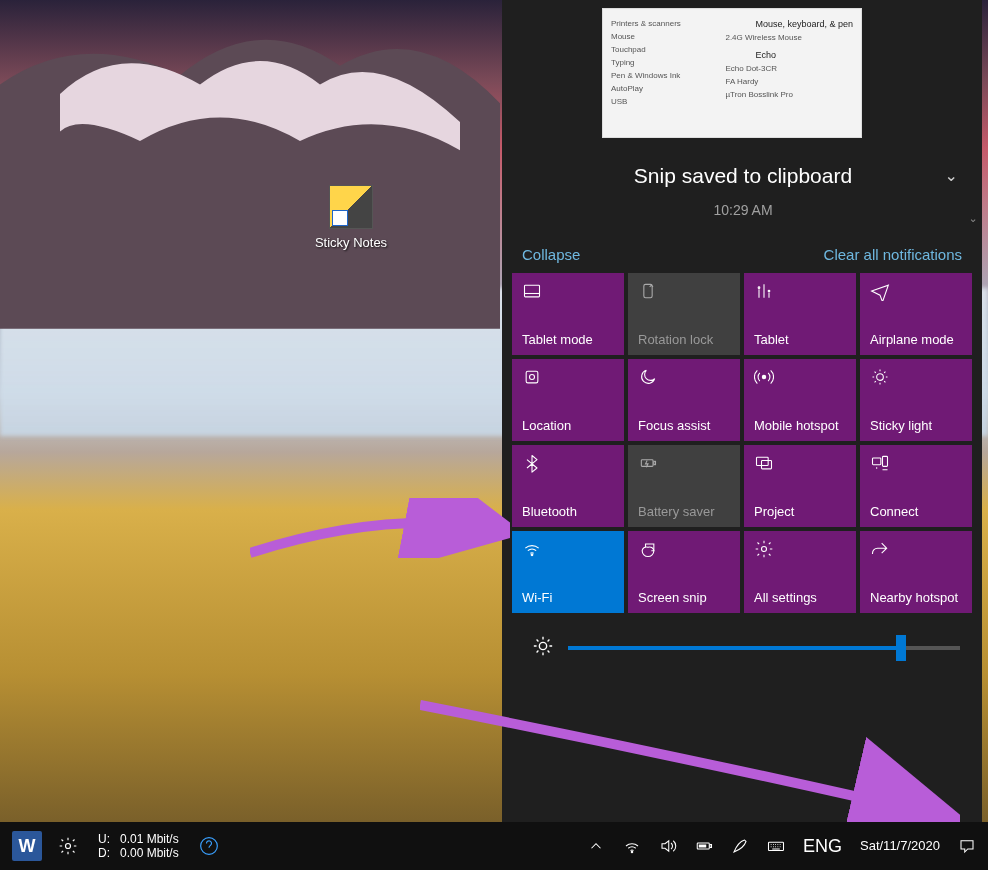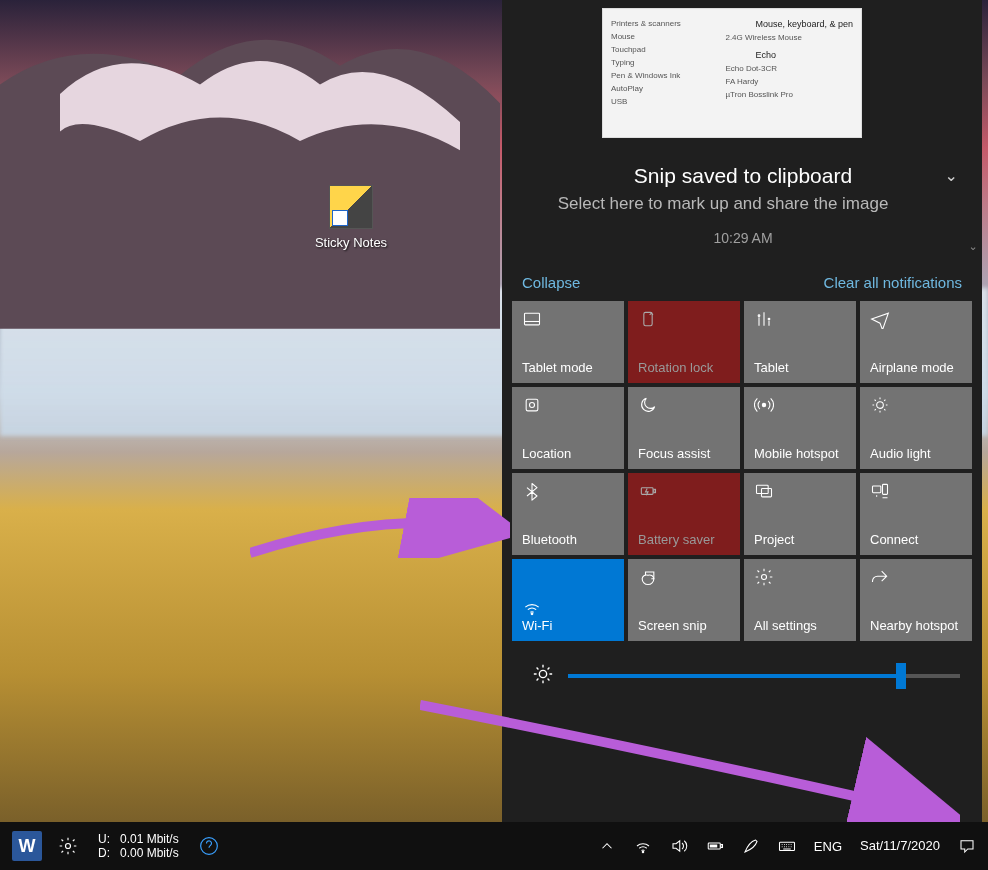--- a/index.html
+++ b/index.html
@@ -83,27 +83,27 @@
     display:flex; justify-content:space-between; padding: 16px 20px 10px;
     font-size:15px;
   }
   .link { color:#6fb8e0; cursor:pointer; }
 
   .tiles {
     display:grid; grid-template-columns: repeat(4, 1fr);
     gap:4px; padding: 0 10px;
   }
   .tile {
-    background:#737373; height:82px; padding:8px 10px;
+    background:#701a75; height:82px; padding:8px 10px;
     display:flex; flex-direction:column; justify-content:space-between;
     cursor:pointer; color:#fff;
   }
-  .tile.dim { background:#7f1d1d; color:#aaa; }
+  .tile.dim { background:#404040; color:#aaa; }
   .tile.dim .lbl { color:#999; }
-  .tile.active { background:#0078d4;justify-content:flex-end; }
+  .tile.active { background:#0078d4; }
   .tile .ic { width:20px; height:20px; display:flex; align-items:center; justify-content:flex-start; }
   .tile .ic svg { width:20px; height:20px; stroke:#fff; fill:none; stroke-width:1.3; }
   .tile.dim .ic svg { stroke:#aaa; }
   .tile .lbl { font-size:13px; }
 
   .brightness {
     display:flex; align-items:center; gap:14px;
     padding: 22px 22px 10px 30px;
   }
   .brightness .sun { color:#fff; }
@@ -132,21 +132,21 @@
   }
   .tb-item { height:100%; display:flex; align-items:center; justify-content:center; padding:0 8px; cursor:pointer; }
   .tb-item svg { width:20px;height:20px; stroke:#fff; fill:none; stroke-width:1.4; }
   .word-icon { width:30px;height:30px; background:#2b579a; color:#fff; display:flex; align-items:center; justify-content:center; font-weight:bold; font-size:18px; border-radius:2px;}
   .netstats { font-size:12px; line-height:1.2; padding:0 12px; }
   .netstats .row { display:flex; gap:10px;}
   .spacer { flex:1; }
   .tray { display:flex; align-items:center; gap:2px; }
   .tray .ti { width:34px; height:48px; display:flex; align-items:center; justify-content:center; cursor:pointer;}
   .tray .ti svg { width:18px;height:18px; stroke:#fff; fill:none; stroke-width:1.4; }
-  .lang { font-size:13px; padding:0 8px; cursor:pointer;}
+  .lang { font-size:18px; padding:0 8px; cursor:pointer;}
   .clock { font-size:13px; text-align:center; padding:0 8px; cursor:pointer; line-height:1.2;}
   .clock .t { display:block; }
 </style>
 </head>
 <body>
 
 <div class="desktop">
   <svg class="mountain" viewBox="0 0 988 350" preserveAspectRatio="none">
     <path d="M0,350 L0,90 Q80,30 180,80 Q260,10 340,70 Q420,20 500,110 L500,350 Z"></path>
     <path class="snow" d="M60,100 Q120,40 200,90 Q260,40 320,90 Q380,50 460,130 L460,160 Q380,110 300,150 Q220,100 140,150 Q80,120 60,140 Z"></path>
@@ -177,21 +177,20 @@
         <div class="lead" style="margin-top:8px">Echo</div>
         <div>Echo Dot-3CR</div>
         <div>FA Hardy</div>
         <div>µTron Bosslink Pro</div>
       </div>
     </div>
   </div>
 
   <div class="notif-card">
     <div class="notif-title">Snip saved to clipboard</div>
-    <div class="notif-body">Select here to mark up and share the image</div>
     <div class="notif-time">10:29 AM</div>
     <div class="notif-chevron">⌄</div>
     <div class="notif-scroll">⌄</div>
   </div>
 
   <div class="ac-controls">
     <span class="link">Collapse</span>
     <span class="link">Clear all notifications</span>
   </div>
 
@@ -258,21 +257,21 @@
         </span>
         <span class="lbl">Mobile hotspot</span>
       </div>
       <div class="tile">
         <span class="ic">
           <svg viewBox="0 0 24 24">
             <circle cx="12" cy="12" r="4"></circle>
             <path d="M12 3v2M12 19v2M3 12h2M19 12h2M5.5 5.5l1.5 1.5M17 17l1.5 1.5M18.5 5.5L17 7M7 17l-1.5 1.5"></path>
           </svg>
         </span>
-        <span class="lbl">Audio light</span>
+        <span class="lbl">Sticky light</span>
       </div>
       <div class="tile">
         <span class="ic">
           <svg viewBox="0 0 24 24">
             <path d="M12 3l6 5-6 5 6 5-6 5V3zM6 8l12 10M6 18L18 8" stroke-linejoin="round"></path>
           </svg>
         </span>
         <span class="lbl">Bluetooth</span>
       </div>
       <div class="tile dim">

